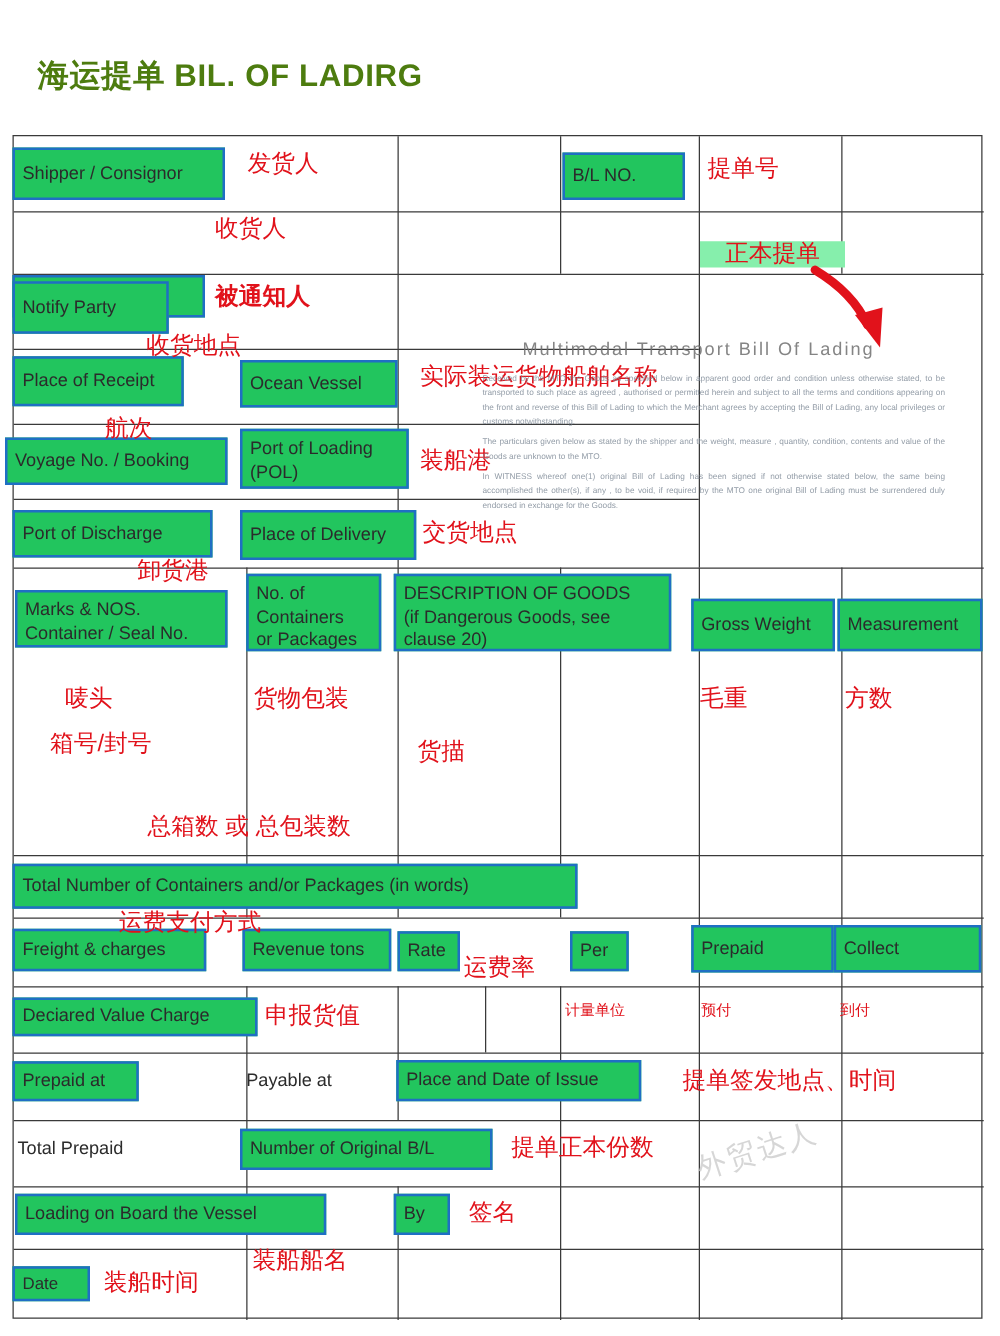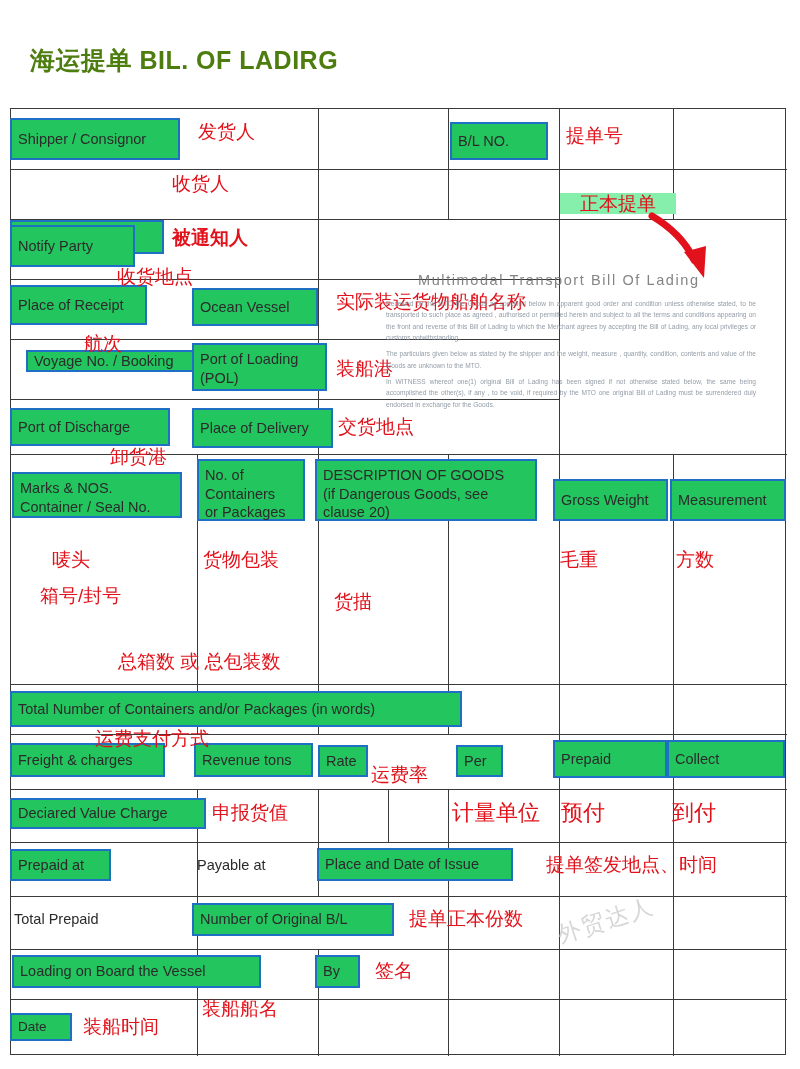--- a/index.html
+++ b/index.html
@@ -51,21 +51,21 @@
   }
   
   .cn{
     position:absolute;
     color:#e1121b;
     font-size:19px;
     font-weight:500;
     white-space:nowrap;
     line-height:1;
   }
-  .cn.sm{font-size:22px;}
+  .cn.sm{font-size:12px;}
   .cn.hl{background:#86efac;padding:1px 20px;}
   
   .doc-head{
     position:absolute;left:418px;top:272px;
     font-size:14.5px;color:#6f6f6f;
     letter-spacing:1.6px;white-space:nowrap;
     filter:blur(.55px);opacity:.85;
   }
   .doc-body{
     position:absolute;left:386px;top:298px;width:370px;
@@ -120,21 +120,21 @@
   <div class="vline" style="left:437px;top:680px;height:267px;"></div>
   <div class="vline" style="left:437px;top:345px;height:280px;"></div>
   <div class="vline" style="left:307px;top:840px;height:107px;"></div>
 </div>
 
 <div class="fld" style="left:10px;top:118px;width:170px;height:42px;">Shipper / Consignor</div>
 <div class="fld" style="left:10px;top:188px;width:154px;height:34px;margin-top:32px;">Consignee</div>
 <div class="fld" style="left:10px;top:225px;width:125px;height:42px;">Notify Party</div>
 <div class="fld" style="left:10px;top:285px;width:137px;height:40px;">Place of Receipt</div>
 <div class="fld" style="left:192px;top:288px;width:126px;height:38px;">Ocean Vessel</div>
-<div class="fld" style="left:26px;top:350px;width:178px;height:22px;">Voyage No. / Booking</div>
+<div class="fld" style="left:4px;top:350px;width:178px;height:38px;">Voyage No. / Booking</div>
 <div class="fld multi" style="left:192px;top:343px;width:135px;height:48px;">Port of Loading
 (POL)</div>
 <div class="fld" style="left:10px;top:408px;width:160px;height:38px;">Port of Discharge</div>
 <div class="fld" style="left:192px;top:408px;width:141px;height:40px;">Place of Delivery</div>
 <div class="fld" style="left:450px;top:122px;width:98px;height:38px;">B/L NO.</div>
 
 <div class="fld multi" style="left:12px;top:472px;width:170px;height:46px;">Marks &amp; NOS.
 Container / Seal No.</div>
 <div class="fld multi" style="left:197px;top:459px;width:108px;height:62px;">No. of
 Containers

